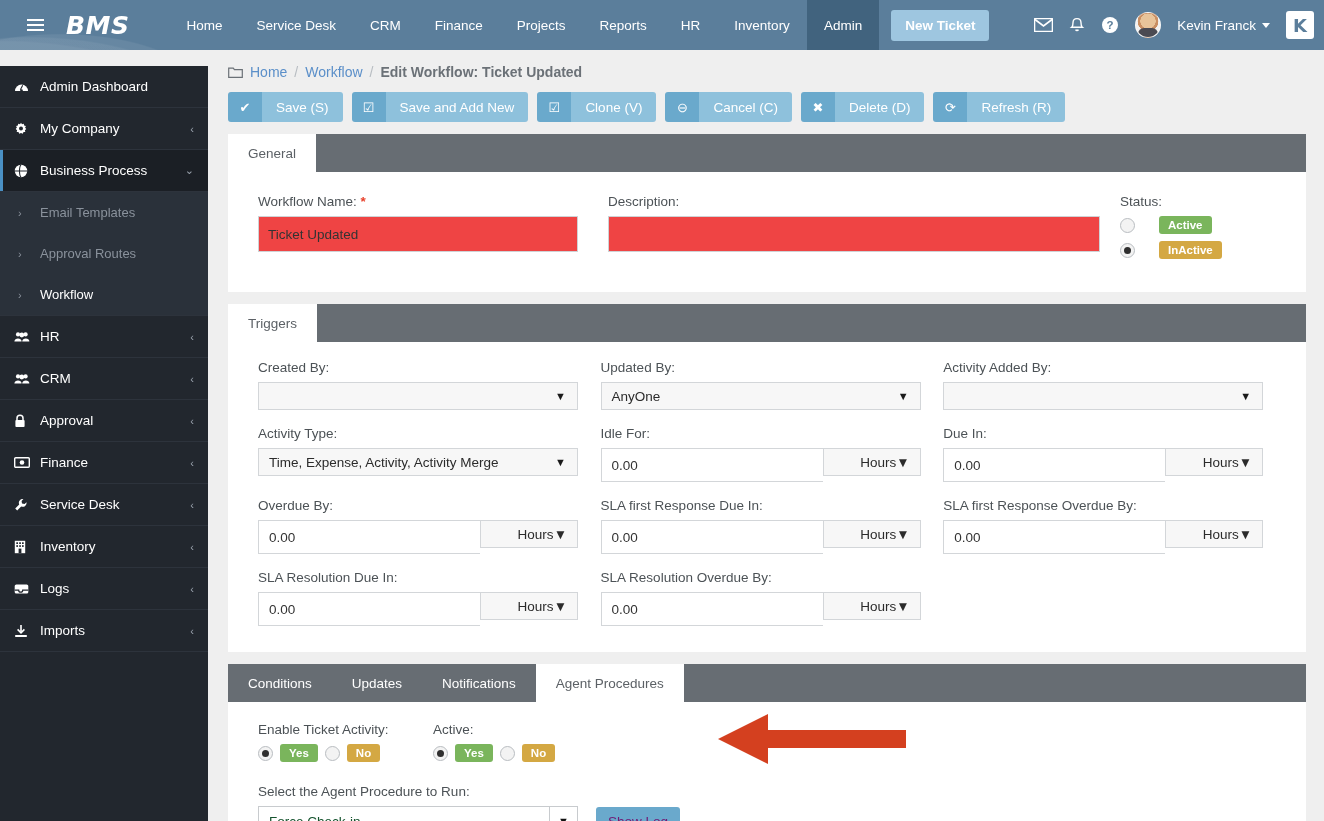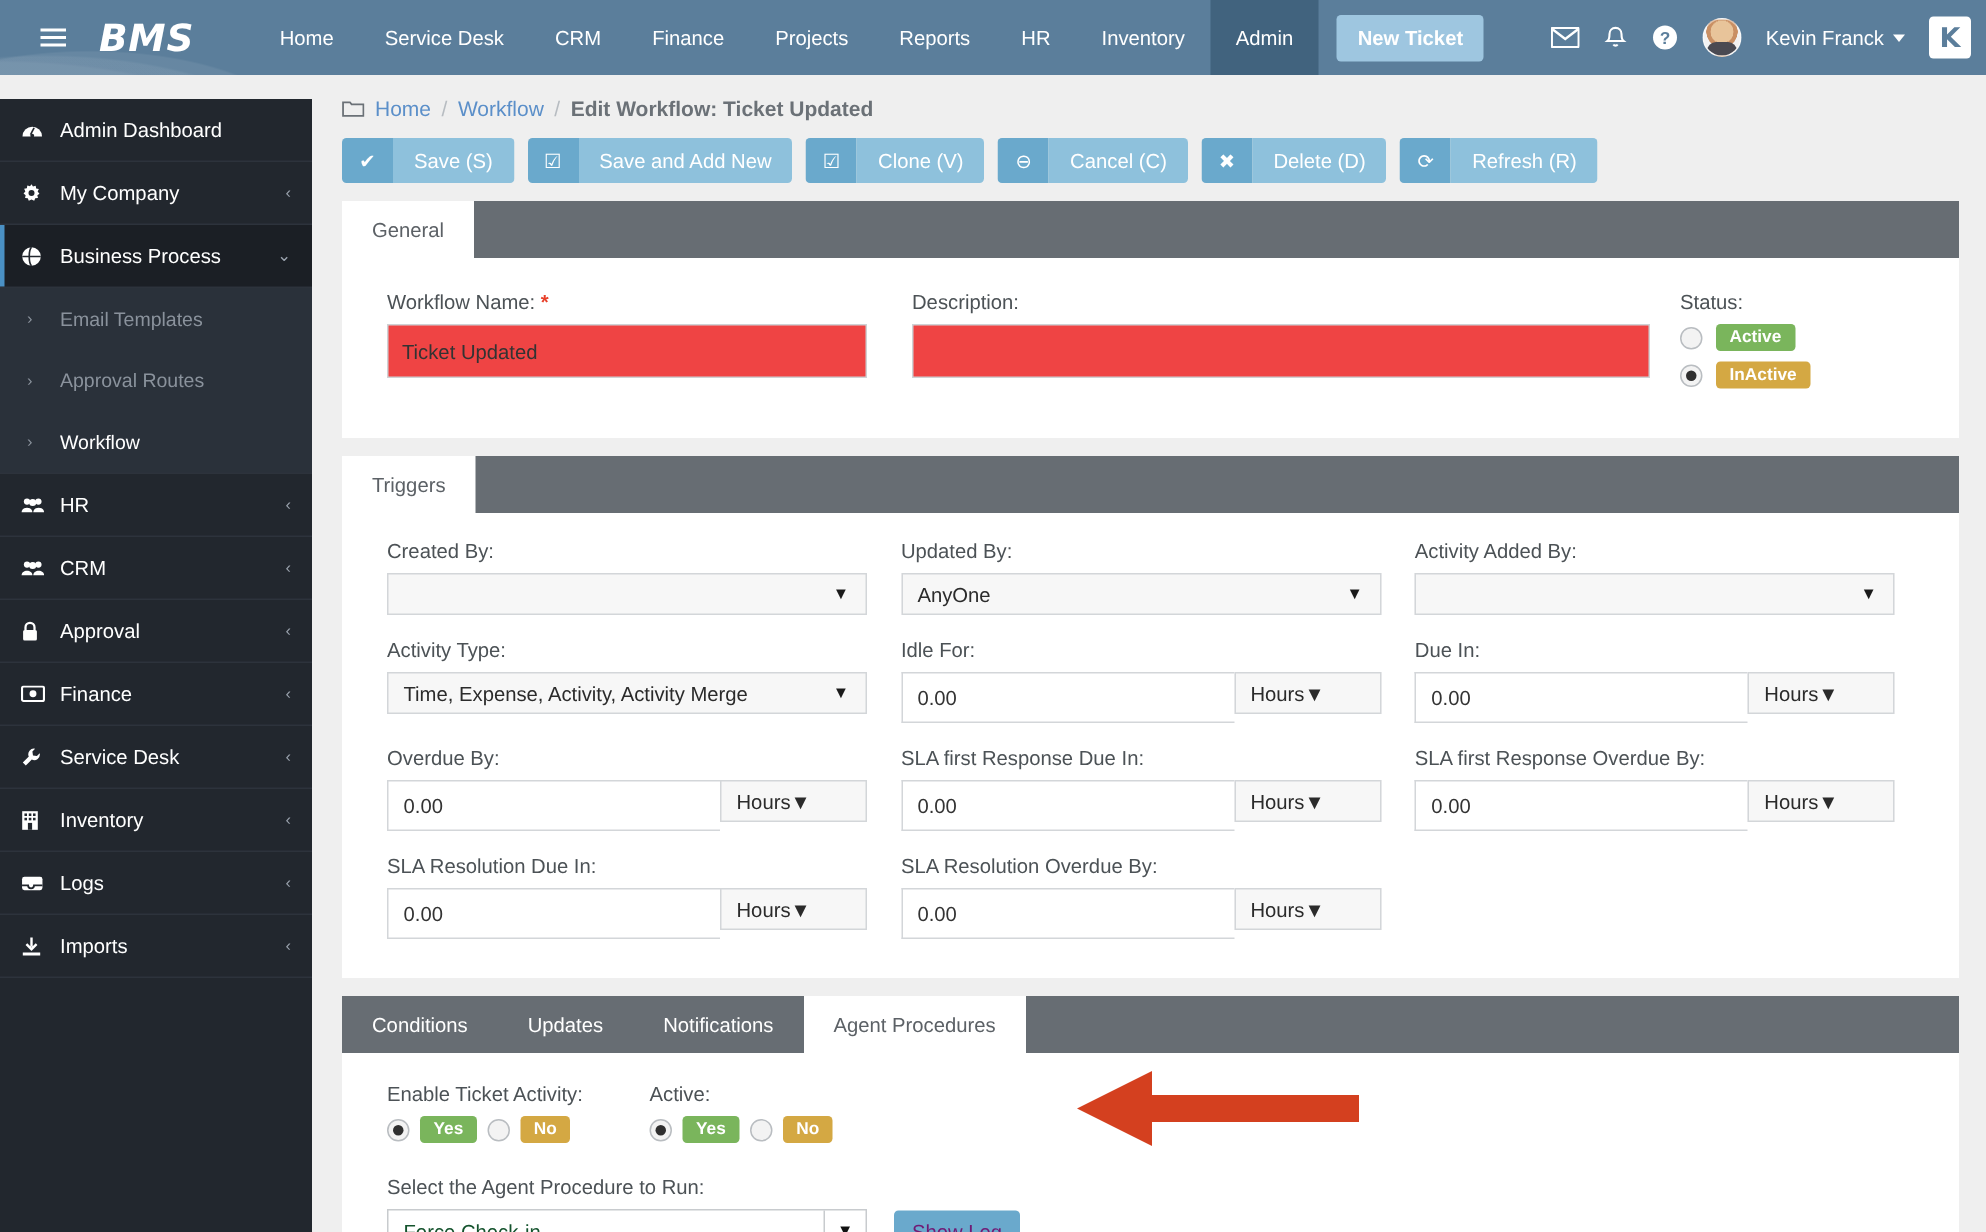--- a/index.html
+++ b/index.html
@@ -143,39 +143,39 @@
   .fselect .ar { padding-right: 11px; font-size: 11px; color: #1a1a1a; }
 
   .splitfield { display: flex; width: 320px; }
   .splitfield .num {
     flex: 1; height: 28px; border: 1px solid #d3d6d9; border-right: none;
     background: #fff; font-size: 13.5px; color: #333; padding: 16px 10px;
     display: flex; align-items: center;
   }
   .splitfield .unit {
     width: 98px; height: 28px; border: 1px solid #d3d6d9; background: #f7f7f7;
-    display: flex; align-items: center; justify-content: flex-start;
+    display: flex; align-items: center; justify-content: flex-end;
     padding: 0 10px; font-size: 13.5px; color: #2b2b2b; cursor: pointer;
   }
 
   .radio-outer {
     width: 15px; height: 15px; border-radius: 50%; border: 1px solid #b9bdc1;
     background: #f3f3f3; display: inline-flex; align-items: center;
     justify-content: center; cursor: pointer; flex: none;
   }
   .radio-outer.on::after {
     content: ""; width: 7px; height: 7px; border-radius: 50%; background: #2f2f2f;
   }
   .badge {
     color: #fff; font-size: 11.5px; font-weight: bold; border-radius: 3px;
     padding: 3px 9px; display: inline-flex; align-items: center;
   }
   .badge.green { background: #7ab55c; }
   .badge.gold  { background: #d4a843; }
-  .statusrow { display: flex; align-items: center; gap: 9px; margin-bottom: 7px; }
+  .statusrow { display: flex; align-items: center; gap: 24px; margin-bottom: 7px; }
 
   .showlog {
     background: #6aa9cc; color: #701a75; font-size: 13.5px; border-radius: 3px;
     padding: 7px 12px; cursor: pointer; display: inline-flex; align-items: center;
   }
   .selwhite {
     width: 320px; height: 30px; border: 1px solid #c8cbce; background: #fff;
     display: flex; align-items: center;
   }
   .selwhite .val { flex: 1; font-size: 13.5px; color: #14532d; padding: 0 10px; }

